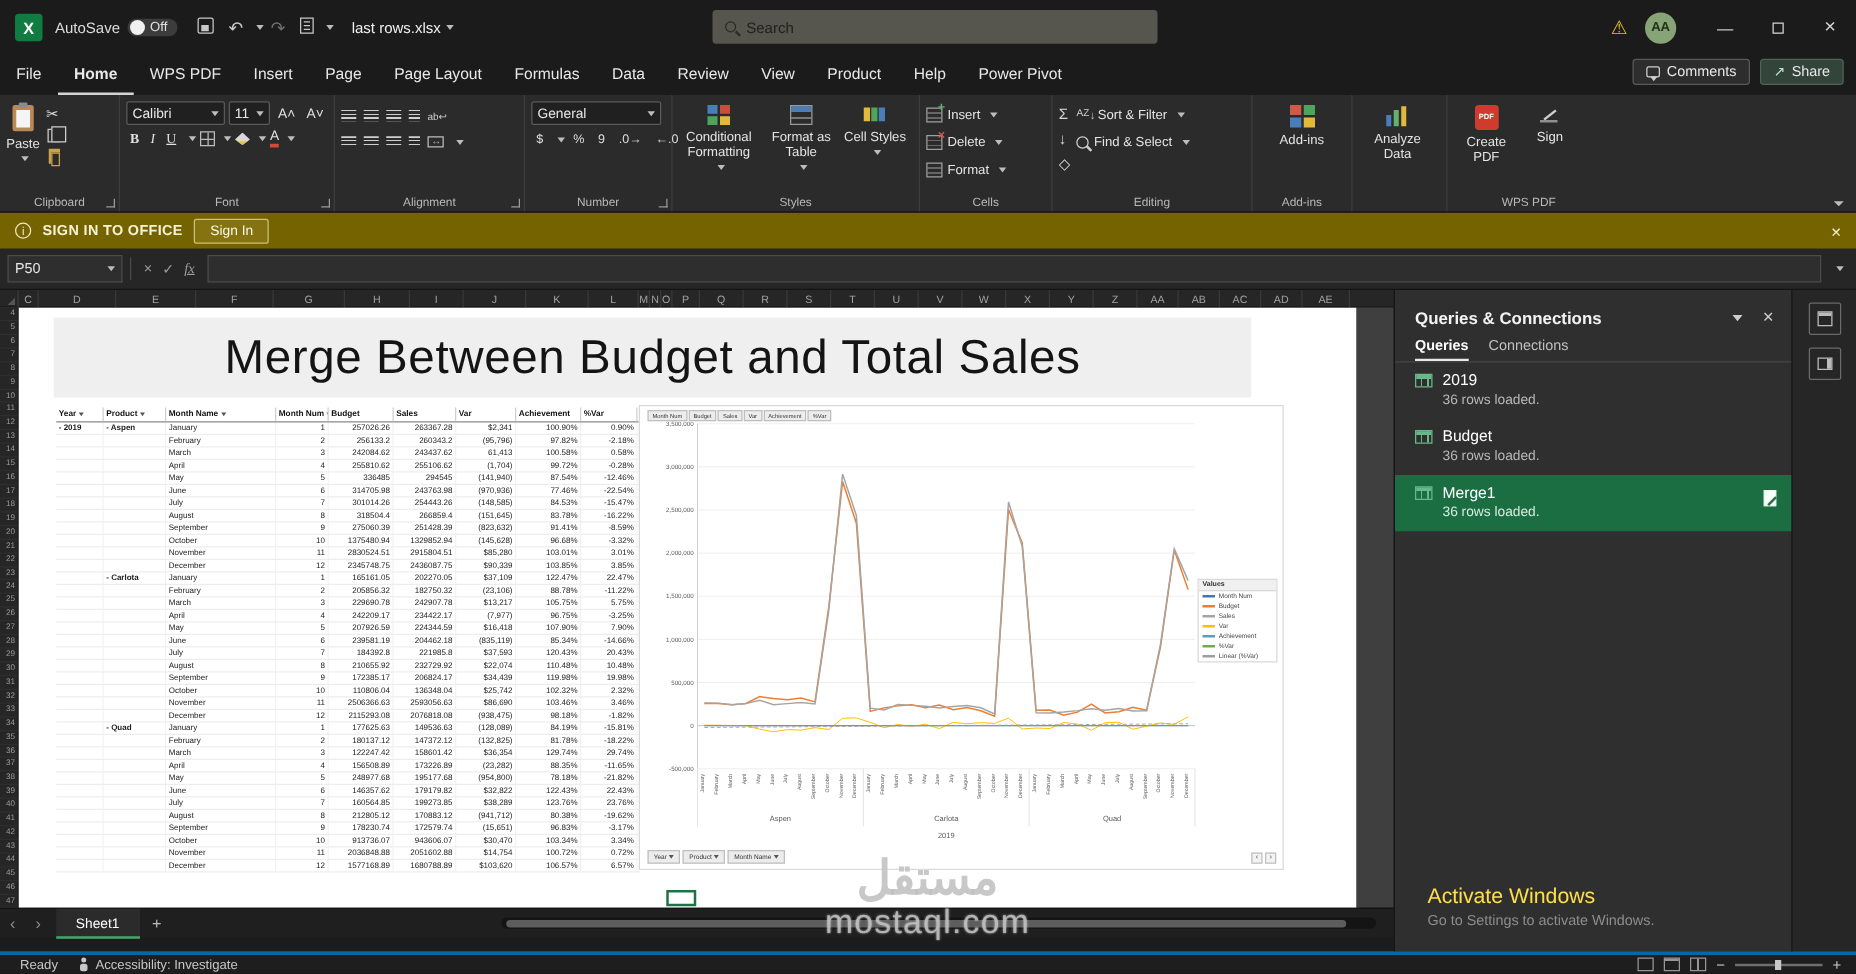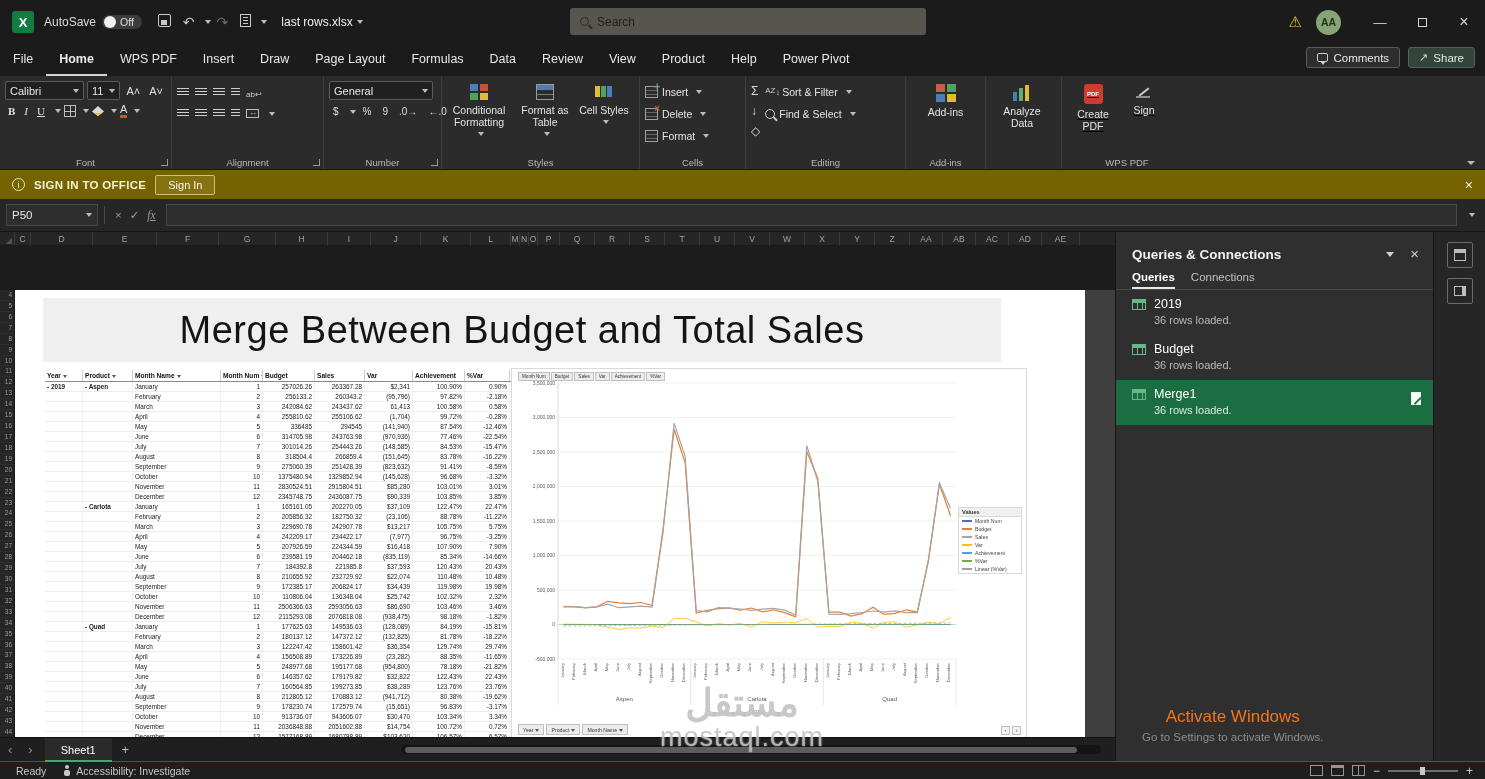--- a/index.html
+++ b/index.html
@@ -148,21 +148,21 @@
   .fb-caret { margin-right:10px; }
 
   
   .mainrow { display:flex; height:529px; }
   .leftcol { width:1115px; display:flex; flex-direction:column; }
   .colheader { height:14px; background:#262626; display:flex; border-bottom:1px solid #1a1a1a; }
   .corner { width:15px; height:14px; border-right:1px solid #3a3a3a; position:relative; }
   .corner::after { content:""; position:absolute; right:2px; bottom:2px; border-left:6px solid transparent; border-bottom:6px solid #555; }
   #col-cells { display:flex; flex:1; }
   .colh { height:14px; font-size:8.5px; color:#a2a2a2; text-align:center; line-height:14px; border-right:1px solid #383838; overflow:hidden; flex:none; }
-  .canvas { height:480px; position:relative; background:#3f3f3f; overflow:hidden;margin-top:44px; }
+  .canvas { height:480px; position:relative; background:#3f3f3f; overflow:hidden; }
   #row-gutter { position:absolute; left:0; top:0; width:15px; height:100%; background:#262626; border-right:1px solid #1a1a1a; }
   .rowh { height:10.93px; font-size:6.5px; color:#9c9c9c; text-align:right; padding-right:2px; line-height:10.9px; border-bottom:1px solid #2e2e2e; }
   .sheet { position:absolute; left:15px; top:0; width:1070px; height:485px; background:#fff; overflow:hidden; }
   .title-band { position:absolute; left:28px; top:8px; width:958px; height:64px; background:#efefef;
     display:flex; align-items:center; justify-content:center; }
   .title-band span { font-size:38px; color:#141414; letter-spacing:.5px; }
 
   
   #pivot-table { position:absolute; left:30px; top:80px; width:467px; }
   .thead { display:flex; border-bottom:1px solid #8a8a8a; }
@@ -218,31 +218,31 @@
   .q-item.sel { background:#1a6e42; }
   .q-row { display:flex; align-items:center; gap:8px; }
   .q-table-icon { width:14px; height:11px; border:1px solid #67b98a; display:inline-block; flex:none;
     background:linear-gradient(#67b98a 0 3px, transparent 3px), repeating-linear-gradient(90deg, transparent 0 4px, #67b98a 4px 5px); }
   .q-name { font-size:12.5px; color:#fff; }
   .q-sub { font-size:11px; color:#b8b8b8; margin:3px 0 0 22px; }
   .q-item.sel .q-sub { color:#d8ecdf; }
   .q-edit { position:absolute; right:12px; top:12px; width:10px; height:13px; border:1px solid #e8f5ec; background:#f7fdf9; }
   .q-edit::after { content:""; position:absolute; left:0.5px; top:7px; width:9px; height:1.5px; background:#2c6e49; transform:rotate(-45deg); }
   .activate { position:absolute; left:26px; bottom:18px; pointer-events:none; }
-  .activate .a1 { font-size:17px; color:#f97316;text-align:center; }
+  .activate .a1 { font-size:17px; color:#fde047; }
   .activate .a2 { font-size:11.5px; color:#8d8d8d; margin-top:4px; }
 
   
   .rail { flex:1; background:#262626; border-left:1px solid #151515; display:flex; flex-direction:column; align-items:center; padding-top:10px; gap:10px; }
   .railbtn { width:26px; height:26px; border:1px solid #6a6a6a; border-radius:2px; display:flex; align-items:center; justify-content:center; }
   .ic-cal { width:12px; height:12px; border:1px solid #bdbdbd; display:inline-block; background:linear-gradient(#bdbdbd 0 3px, transparent 3px); }
   .ic-pane { width:12px; height:10px; border:1px solid #bdbdbd; display:inline-block; background:linear-gradient(90deg, transparent 0 7px, #bdbdbd 7px 8px); }
 
   
-  .status { height:18px; background:#1e1e1e; border-top:1px solid #0369a1; display:flex; align-items:center; color:#c8c8c8; font-size:10.5px; }
+  .status { height:18px; background:#1e1e1e; border-top:3px solid #0369a1; display:flex; align-items:center; color:#c8c8c8; font-size:10.5px; }
   .st-ready { padding:0 16px; }
   .acc { display:flex; align-items:center; gap:5px; }
   .acc-ic { width:9px; height:11px; position:relative; display:inline-block; }
   .acc-ic::before { content:""; position:absolute; left:2.5px; top:0; width:4px; height:4px; border-radius:50%; background:#c8c8c8; }
   .acc-ic::after { content:""; position:absolute; left:1.5px; top:5px; width:6px; height:6px; border-radius:2px; background:#c8c8c8; }
   .st-right { margin-left:auto; display:flex; align-items:center; gap:8px; padding-right:12px; }
   .vicon { width:13px; height:11px; border:1px solid #969696; display:inline-block; }
   .vicon.v2 { background:linear-gradient(#969696 0 2px, transparent 2px); }
   .vicon.v3 { background:linear-gradient(90deg, transparent 0 5px, #969696 5px 6px, transparent 6px); }
   .zoomsym { font-size:12px; color:#c8c8c8; }
@@ -289,21 +289,21 @@
       <span class="winbtn ic-close"></span>
     </div>
   </div>
 
   <div class="tabsrow">
     <div id="ribbon-tabs" style="display:flex;">
         <div class="rtab">File</div>
         <div class="rtab active">Home</div>
         <div class="rtab">WPS PDF</div>
         <div class="rtab">Insert</div>
-        <div class="rtab">Draw</div>
+        <div class="rtab">Page</div>
         <div class="rtab">Page Layout</div>
         <div class="rtab">Formulas</div>
         <div class="rtab">Data</div>
         <div class="rtab">Review</div>
         <div class="rtab">View</div>
         <div class="rtab">Product</div>
         <div class="rtab">Help</div>
         <div class="rtab">Power Pivot</div>
       </div>
     <div class="tabs-right">
@@ -312,20 +312,36 @@
           <span>Comments</span>
         </span>
       <span class="pillbtn share">
           <span class="ic-share"></span>
           <span>Share</span>
         </span>
     </div>
   </div>
 
   <div class="ribbon">
+    <div class="rg" style="width:96px">
+      <div class="rg-body">
+        <div class="bigbtn">
+          <span class="ic-paste"></span>
+          <span>Paste</span>
+            <span class="caret"></span>
+        </div>
+        <div class="clip-col">
+          <span class="mini ic-cut"></span>
+          <span class="ic-copy"></span>
+          <span class="ic-painter"></span>
+        </div>
+      </div>
+      <span class="rg-label">Clipboard</span>
+      <span class="launcher"></span>
+    </div>
 
     <div class="rg" style="width:172px">
       <div class="frow">
         <span class="combo" style="width:86px">
             <span>Calibri</span>
             <span class="caret"></span>
           </span>
         <span class="combo" style="width:36px">
             <span>11</span>
             <span class="caret"></span>
@@ -459,21 +475,21 @@
       <span class="rg-label">Add-ins</span>
     </div>
 
     <div class="rg" style="width:76px">
       <div class="bigbtn" style="width:62px">
         <span class="ic-analyze"></span>
         <span>Analyze Data</span>
       </div>
     </div>
 
-    <div class="rg" style="width:130px; border-right:none;text-decoration:underline;">
+    <div class="rg" style="width:130px; border-right:none;">
       <div class="rg-body">
         <div class="bigbtn" style="width:52px">
           <span class="ic-pdf"></span>
           <span>Create PDF</span>
         </div>
         <div class="bigbtn" style="width:40px">
           <span class="ic-sign"></span>
           <span>Sign</span>
         </div>
       </div>

